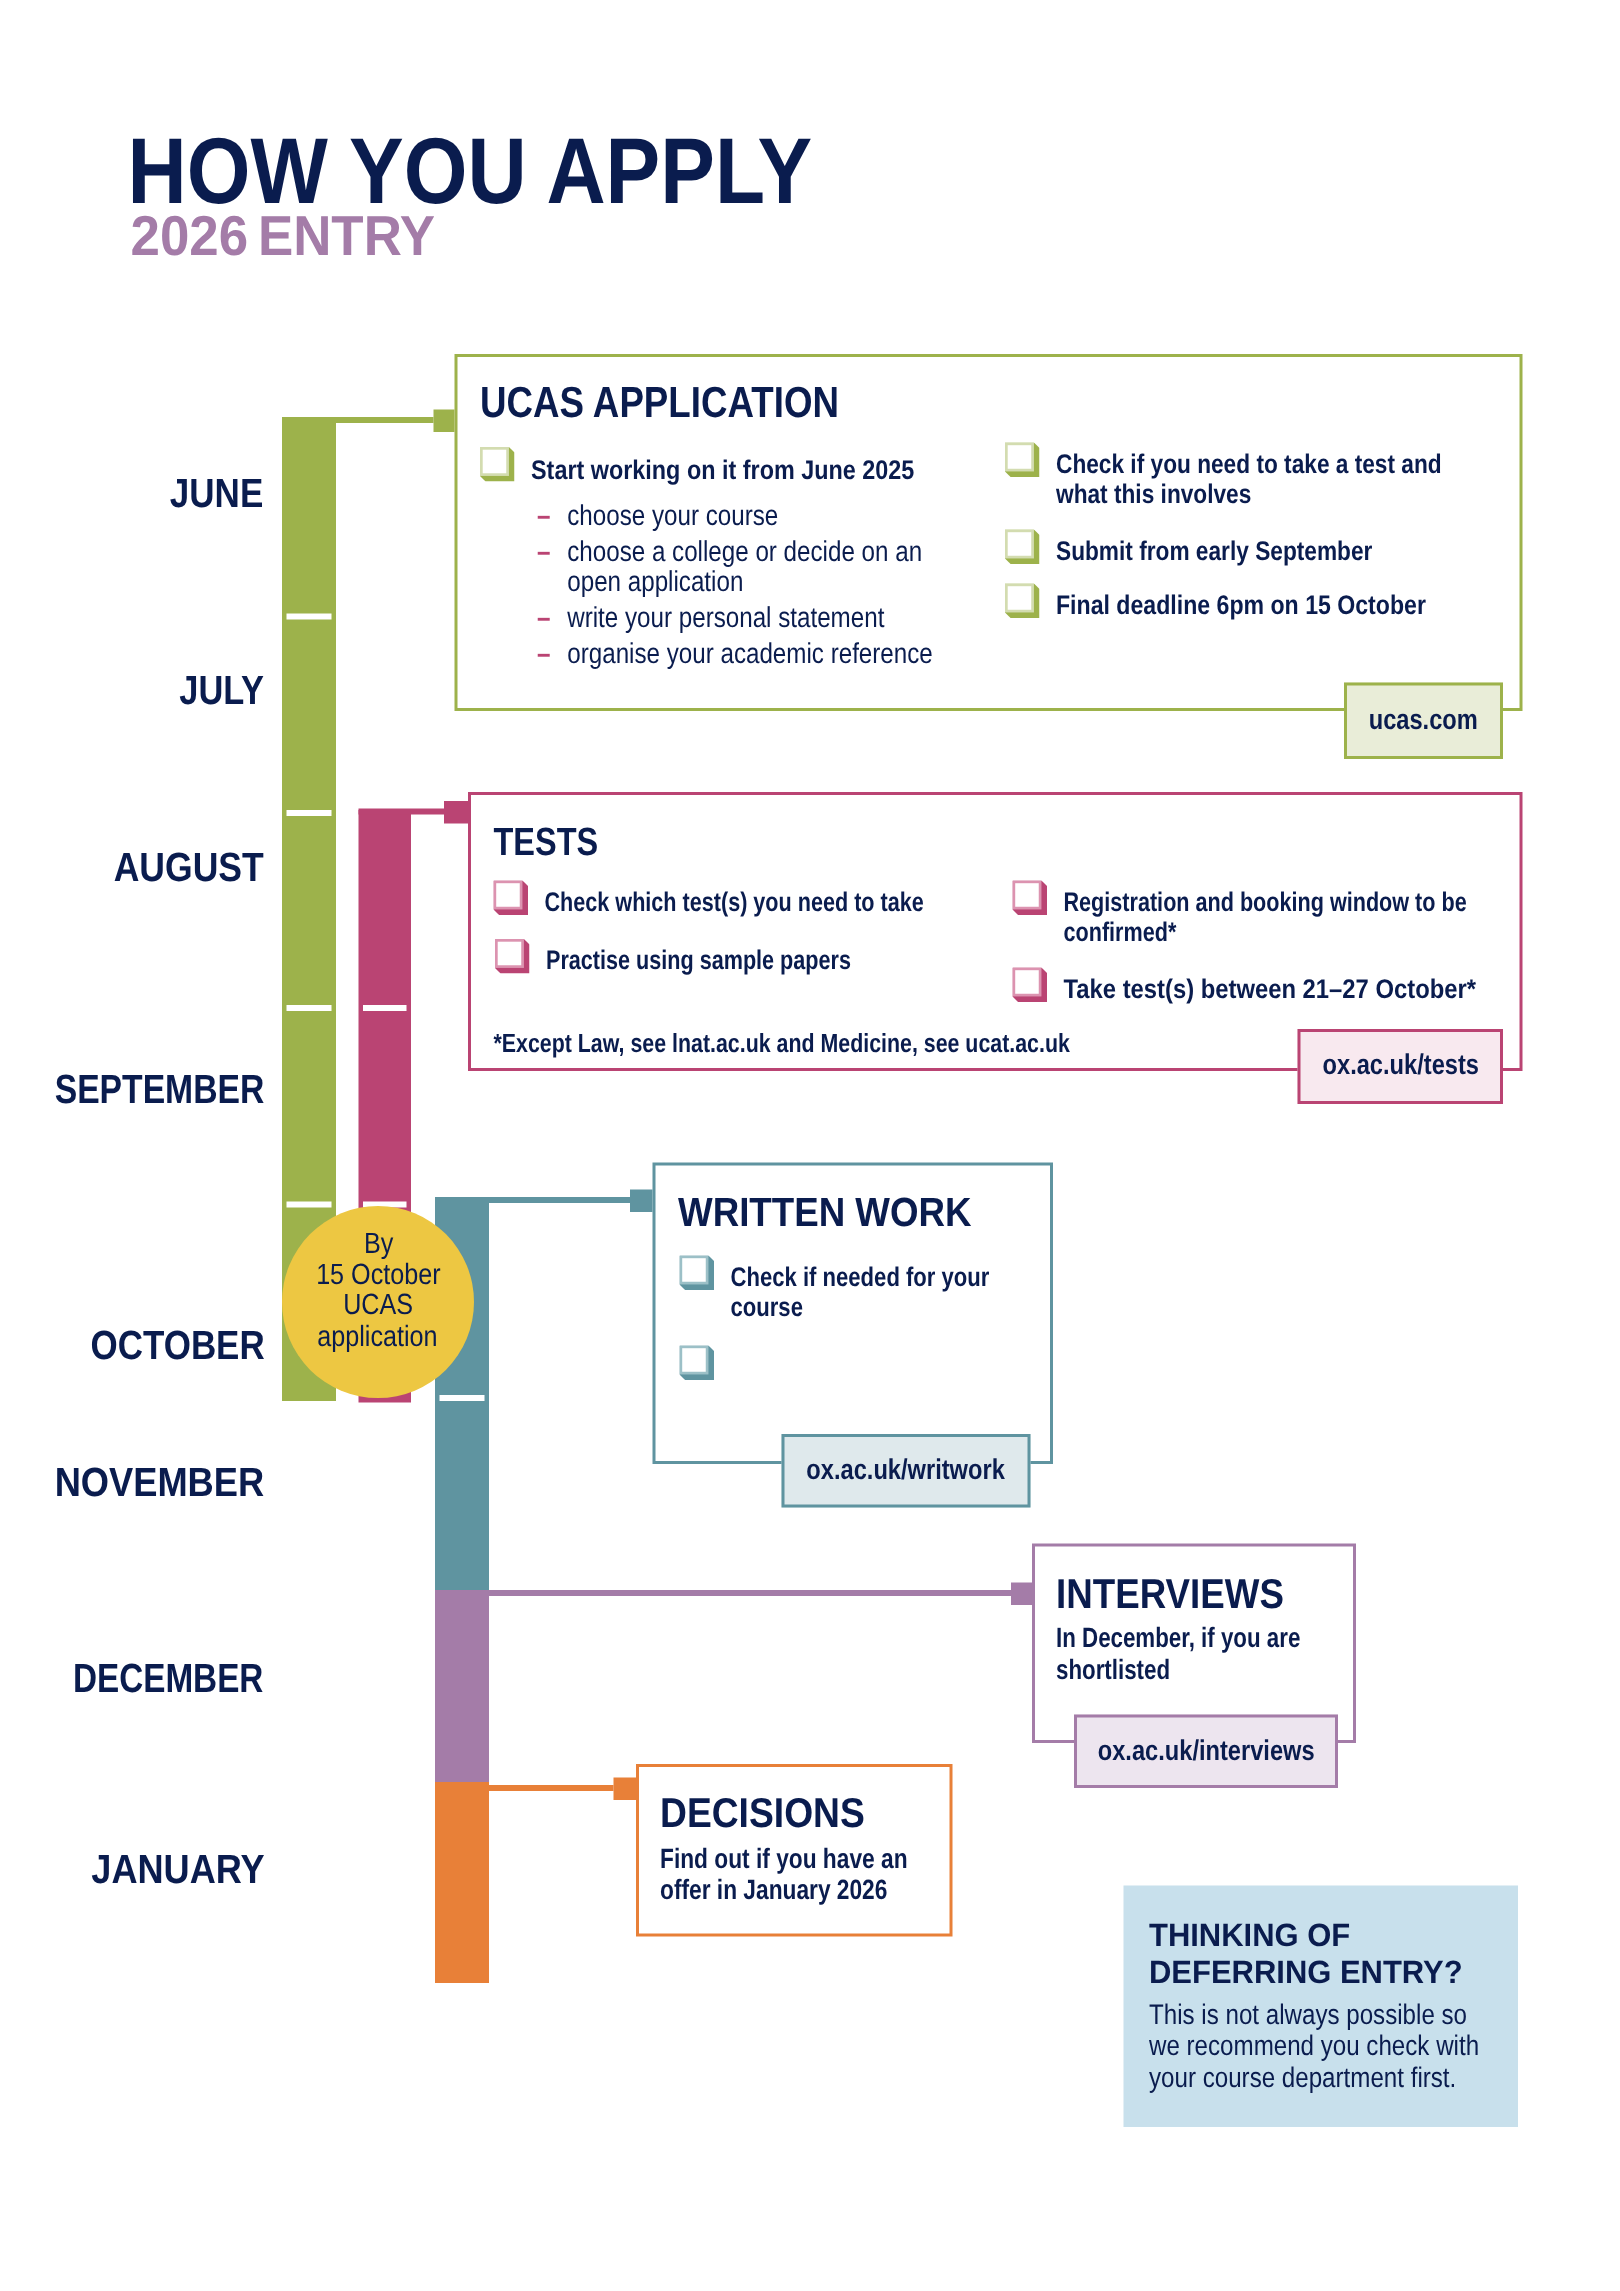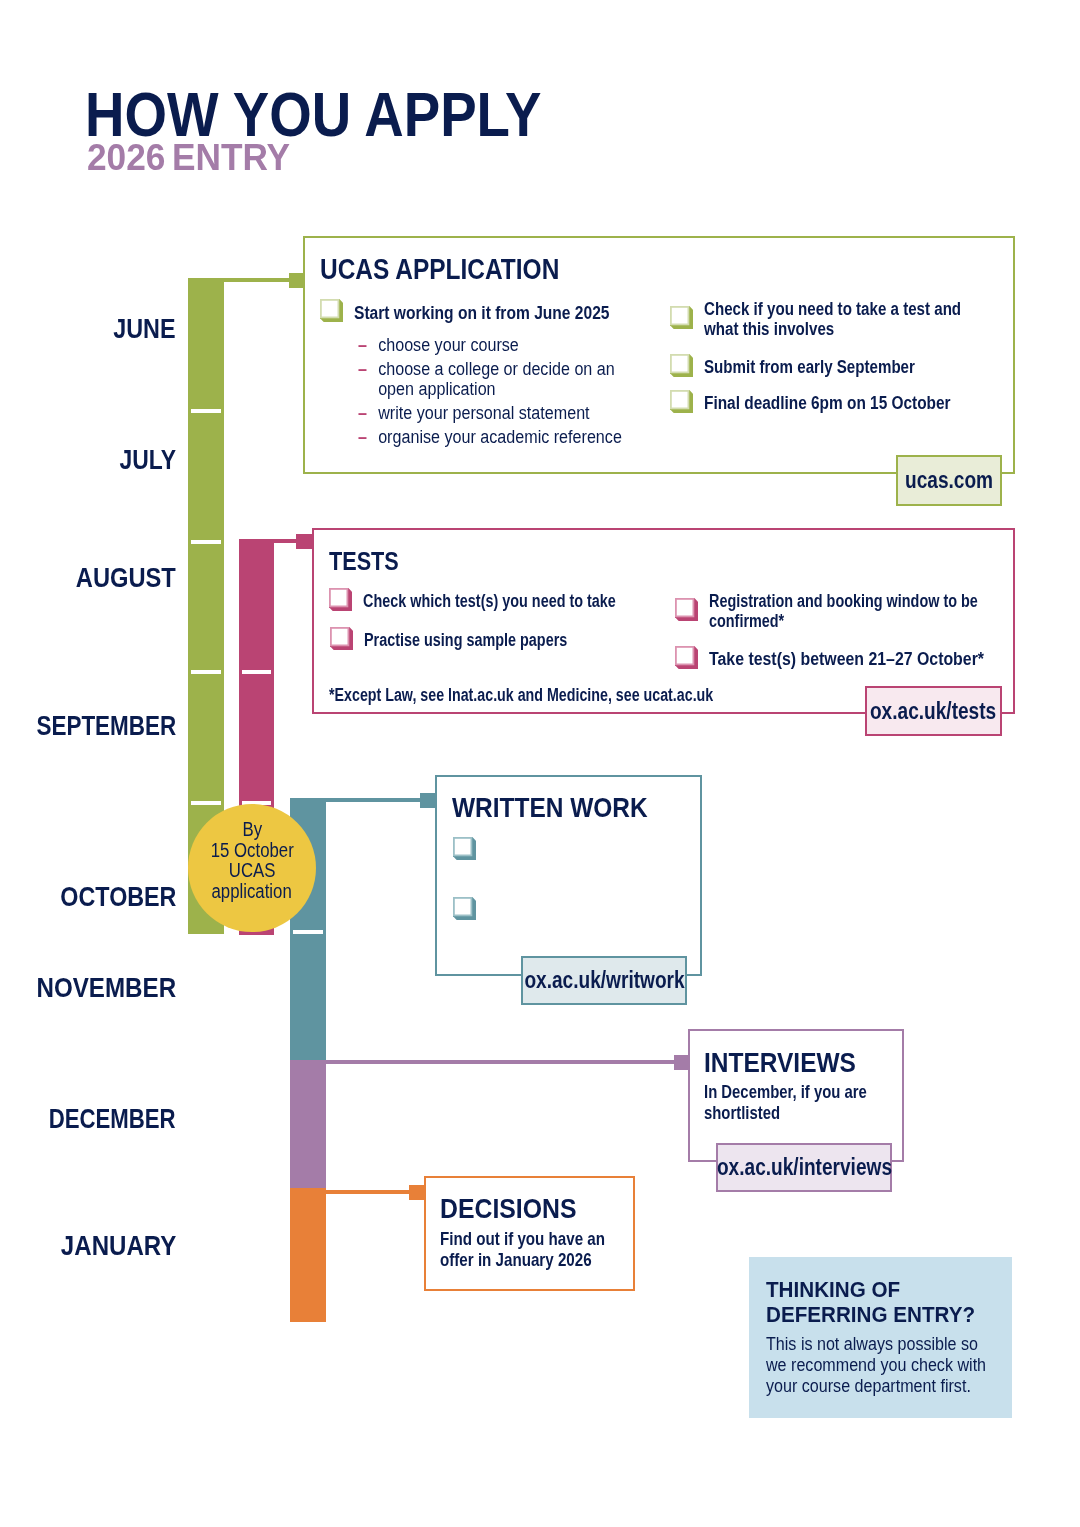--- a/index.html
+++ b/index.html
@@ -30,32 +30,32 @@
   #deadline-badge{left:188px;top:804px;width:128px;height:128px;border-radius:50%;
       background:#EDC742;font-size:19.5px;line-height:20.5px;
       text-align:center;z-index:5;padding-top:15.3px;box-sizing:border-box;}
   #deadline-badge .c{transform-origin:50% 50%;transform:scaleX(0.86);}
 
   
   .sec-box{position:absolute;background:#fff;box-sizing:border-box;}
   .sec-tab{position:absolute;}
   .sec-conn{position:absolute;height:4px;}
   .sec-title{position:absolute;font-weight:bold;line-height:1;white-space:nowrap;}
-  .chk-item{position:absolute;display:flex;align-items:center;}
+  .chk-item{position:absolute;display:flex;align-items:flex-start;}
   .chk{position:relative;flex:0 0 23px;width:23px;height:23px;margin-top:-4.2px;margin-left:-1px;}
   .chk svg{display:block;}
   .chk-text{font-size:18px;font-weight:bold;line-height:1.128;margin-left:11px;}
   .sub-list{position:absolute;transform-origin:0 0;}
   .sub-item{position:relative;display:flex;align-items:flex-start;margin-bottom:3.7px;}
   .sub-dash{flex:0 0 24px;color:#BA4473;font-weight:bold;font-size:19.2px;line-height:1.052;}
   .sub-text{font-size:19.2px;line-height:1.052;font-weight:normal;}
   .footnote{position:absolute;font-size:17.5px;font-weight:bold;line-height:1.3;
             transform-origin:0 0;white-space:nowrap;}
   .tag{position:absolute;display:flex;align-items:center;justify-content:center;
-       box-sizing:border-box;font-size:23px;font-weight:bold;z-index:4;}
+       box-sizing:border-box;font-size:19px;font-weight:bold;z-index:4;}
   .tag .c{transform-origin:50% 50%;transform:scaleX(0.83);}
   .body-text{position:absolute;font-size:18.6px;font-weight:bold;line-height:1.135;
              transform-origin:0 0;}
 
   
   #defer-box{left:749px;top:1257px;width:263px;height:161px;background:#C8E0EC;}
   #defer-title{position:absolute;left:17.1px;top:20.5px;font-size:21.5px;font-weight:bold;
                line-height:25.9px;transform-origin:0 0;transform:scaleX(0.96);white-space:nowrap;}
   #defer-body{position:absolute;left:17.1px;top:75.5px;width:268px;font-size:18.9px;line-height:21px;
               transform-origin:0 0;transform:scaleX(0.852);}
@@ -231,20 +231,23 @@
 
 <div class="sec-box" style="left:435px;top:775px;width:267px;height:201px;border:2px solid #5F94A0"></div>
 <div class="abs sec-title" style="left:452px;top:793.5px;font-size:27.2px"><span class="c" style="transform:scaleX(0.9)">WRITTEN WORK</span></div>
 <div class="chk-item" style="left:454px;top:841px">
     <span class="chk">
       <svg width="23" height="23" viewBox="0 0 23 23">
         <path d="M0 0 L19.3 0 L23 3.7 L23 23 L3.7 23 L0 19.3 Z" fill="#5F94A0"></path>
         <rect x="0.9" y="0.9" width="17.5" height="17.5" fill="#ffffff" stroke="#9CC0C7" stroke-width="1.8"></rect>
       </svg>
     </span>
+    <span class="chk-text" style="width:222.5px">
+      <span class="cw" style="transform:scaleX(0.818)"><span>Check if needed for your course</span></span>
+    </span>
   </div>
 <div class="chk-item" style="left:454px;top:901px">
     <span class="chk">
       <svg width="23" height="23" viewBox="0 0 23 23">
         <path d="M0 0 L19.3 0 L23 3.7 L23 23 L3.7 23 L0 19.3 Z" fill="#5F94A0"></path>
         <rect x="0.9" y="0.9" width="17.5" height="17.5" fill="#ffffff" stroke="#9CC0C7" stroke-width="1.8"></rect>
       </svg>
     </span>
   </div>
 <div class="tag" style="left:521px;top:956px;width:166px;height:49px;background:#DFE9EC;border:2px solid #5F94A0">

